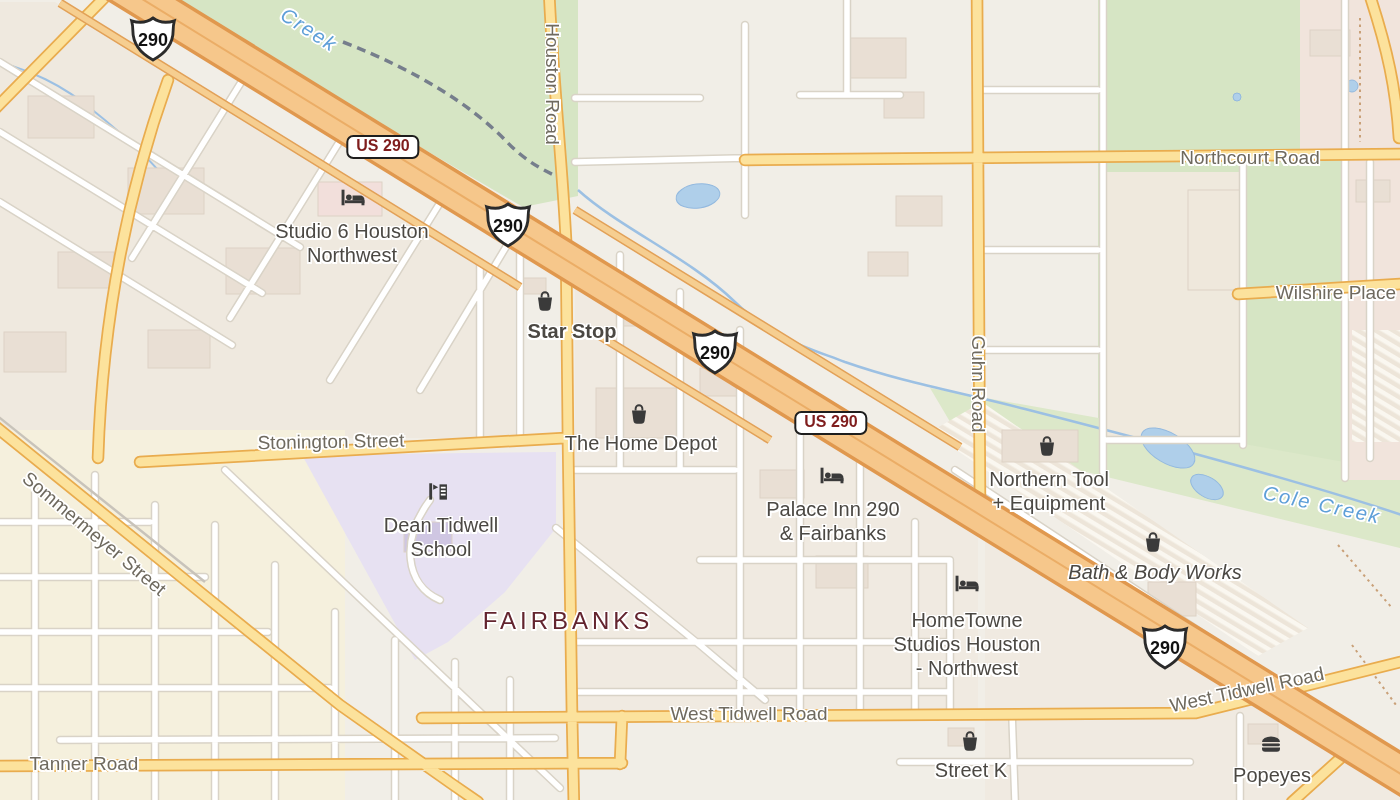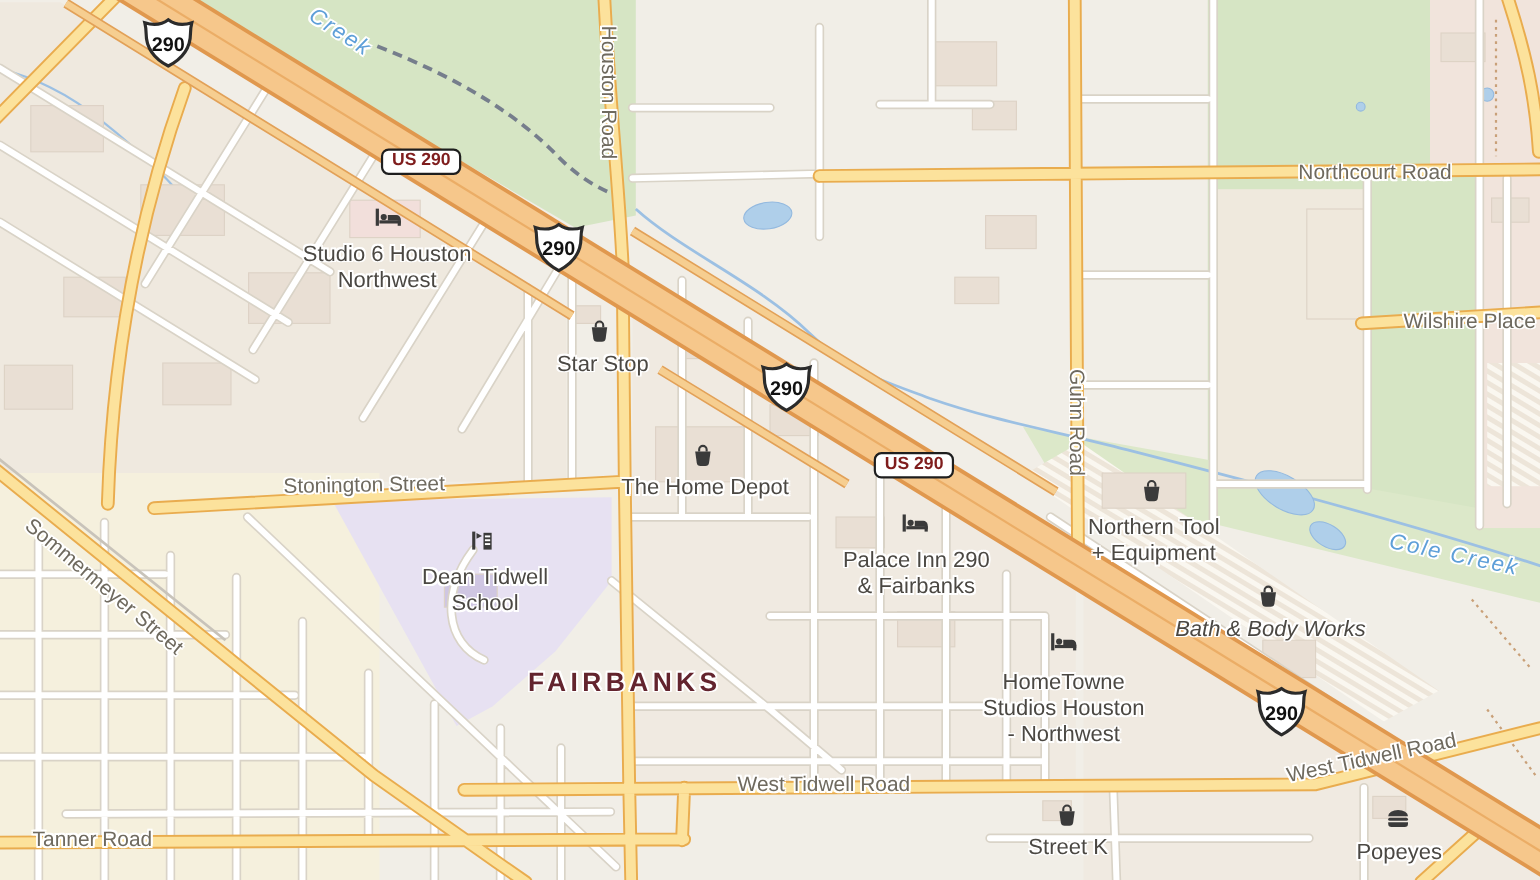--- a/index.html
+++ b/index.html
@@ -13,21 +13,21 @@
 
   .poi-label{position:absolute;transform:translate(-50%,-50%);
       font-size:20px;line-height:1.2;color:#4B4843;text-align:center;
       white-space:pre-line;cursor:pointer;}
   .poi-icon{position:absolute;width:24px;height:24px;transform:translate(-50%,-50%);
       fill:#3A3A3A;cursor:pointer;}
 
   .road-label{position:absolute;font-size:19px;color:#6F6A5F;white-space:nowrap;}
   .water-label{position:absolute;font-size:20px;font-style:italic;color:#5E9FD8;
       white-space:nowrap;letter-spacing:2px;}
-  .area-label{position:absolute;font-size:24px;font-weight:bold;letter-spacing:4px;
+  .area-label{position:absolute;font-size:24px;font-weight:normal;letter-spacing:4px;
       color:#63242E;white-space:nowrap;}
 
   .route-box{position:absolute;transform:translate(-50%,-50%);
       background:#fff;border:2.5px solid #1E1E1E;border-radius:7px;
       padding:0px 8px 2px 8px;font-size:16px;font-weight:bold;color:#7f1d1d;
       white-space:nowrap;text-align:center;}
   .shield{position:absolute;width:48px;height:46px;transform:translate(-50%,-50%);}
   .shield svg{width:100%;height:100%;}
   .shield path{fill:#fff;stroke:#2B2B2B;stroke-width:2.4;}
   .shield text{font-family:"Liberation Sans",sans-serif;font-size:15px;
@@ -205,21 +205,21 @@
     <svg class="poi-icon" style="left: 353px; top: 198px; transform: translate(-50%, -50%); position: absolute; width: 27px; height: 21px;">
           <use href="#sym-bed-icon"></use>
         </svg>
     <div class="poi-label halo" style="left: 352px; top: 243px; transform: translate(-50%, -50%);">Studio 6 Houston
 Northwest</div>
   </div>
       <div>
     <svg class="poi-icon" style="left: 545px; top: 301px; transform: translate(-50%, -50%); position: absolute;">
           <use href="#sym-shopping-bag-icon"></use>
         </svg>
-    <div class="poi-label halo" style="left: 548px; top: 331px; transform: translate(-50%, -50%);">Star Stop</div>
+    <div class="poi-label halo" style="left: 572px; top: 331px; transform: translate(-50%, -50%); font-weight: bold;">Star Stop</div>
   </div>
       <div>
     <svg class="poi-icon" style="left: 639px; top: 414px; transform: translate(-50%, -50%); position: absolute;">
           <use href="#sym-shopping-bag-icon"></use>
         </svg>
     <div class="poi-label halo" style="left: 641px; top: 443px; transform: translate(-50%, -50%);">The Home Depot</div>
   </div>
       <div>
     <svg class="poi-icon" style="left: 832px; top: 476px; transform: translate(-50%, -50%); position: absolute; width: 27px; height: 21px;">
           <use href="#sym-bed-icon"></use>

